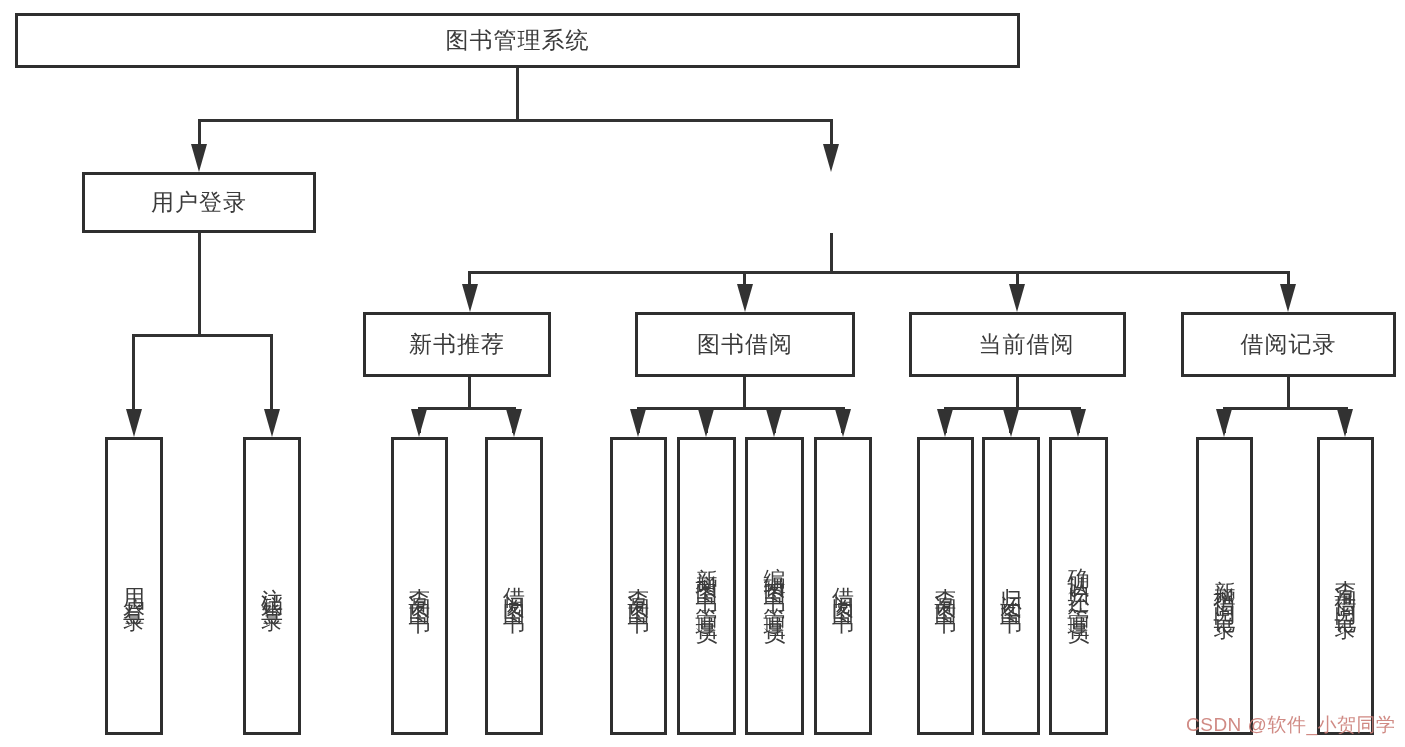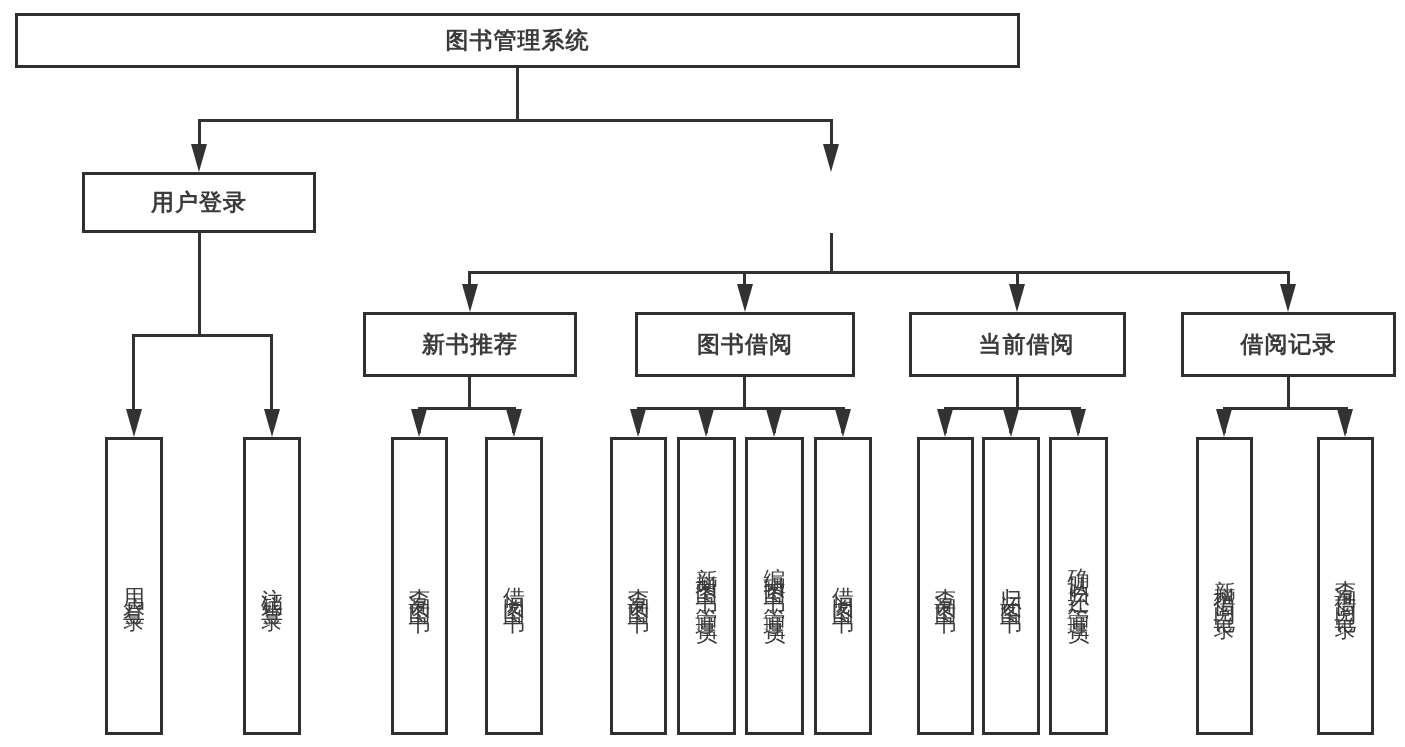--- a/index.html
+++ b/index.html
@@ -17,21 +17,20 @@
     box-sizing:border-box;
     display:flex;
     align-items:center;
     justify-content:center;
     color:#3b3b3b;
   }
   .box.h span{
     font-size:23px;
     letter-spacing:1px;
     white-space:nowrap;
-    font-weight:bold;
   }
   .box.v span{
     writing-mode:vertical-rl;
     text-orientation:mixed;
     font-size:22px;
     letter-spacing:8px;
     line-height:1;
   }
   .vl{position:absolute;width:3px;background:#323232;}
   .hl{position:absolute;height:3px;background:#323232;}
@@ -82,21 +81,21 @@
   <div class="hl" style="left:469px;top:271px;width:821px;"></div>
   <div class="vl" style="left:468px;top:271px;height:30px;"></div>
   <div class="tri" style="left:462px;top:284px;"></div>
   <div class="vl" style="left:743px;top:271px;height:30px;"></div>
   <div class="tri" style="left:737px;top:284px;"></div>
   <div class="vl" style="left:1016px;top:271px;height:30px;"></div>
   <div class="tri" style="left:1009px;top:284px;"></div>
   <div class="vl" style="left:1287px;top:271px;height:30px;"></div>
   <div class="tri" style="left:1280px;top:284px;"></div>
 
-  <div class="box h" style="left:363px;top:312px;width:214px;height:65px;">
+  <div class="box h" style="left:363px;top:312px;width:188px;height:65px;">
     <span>新书推荐</span>
   </div>
   <div class="box h" style="left:635px;top:312px;width:220px;height:65px;justify-content:center;">
     <span>图书借阅</span>
   </div>
   <div class="box h" style="left:909px;top:312px;width:217px;height:65px;padding-left:18px;">
     <span>当前借阅</span>
   </div>
   <div class="box h" style="left:1181px;top:312px;width:215px;height:65px;">
     <span>借阅记录</span>
@@ -173,14 +172,15 @@
     <span>确认归还（管理员）</span>
   </div>
 
   <div class="box v" style="left:1196px;top:437px;width:57px;height:298px;">
     <span>新增借阅记录</span>
   </div>
   <div class="box v" style="left:1317px;top:437px;width:57px;height:298px;">
     <span>查询借阅记录</span>
   </div>
 
+  <div class="watermark">CSDN @软件_小贺同学</div>
 
 </div>
 
 </body></html>

